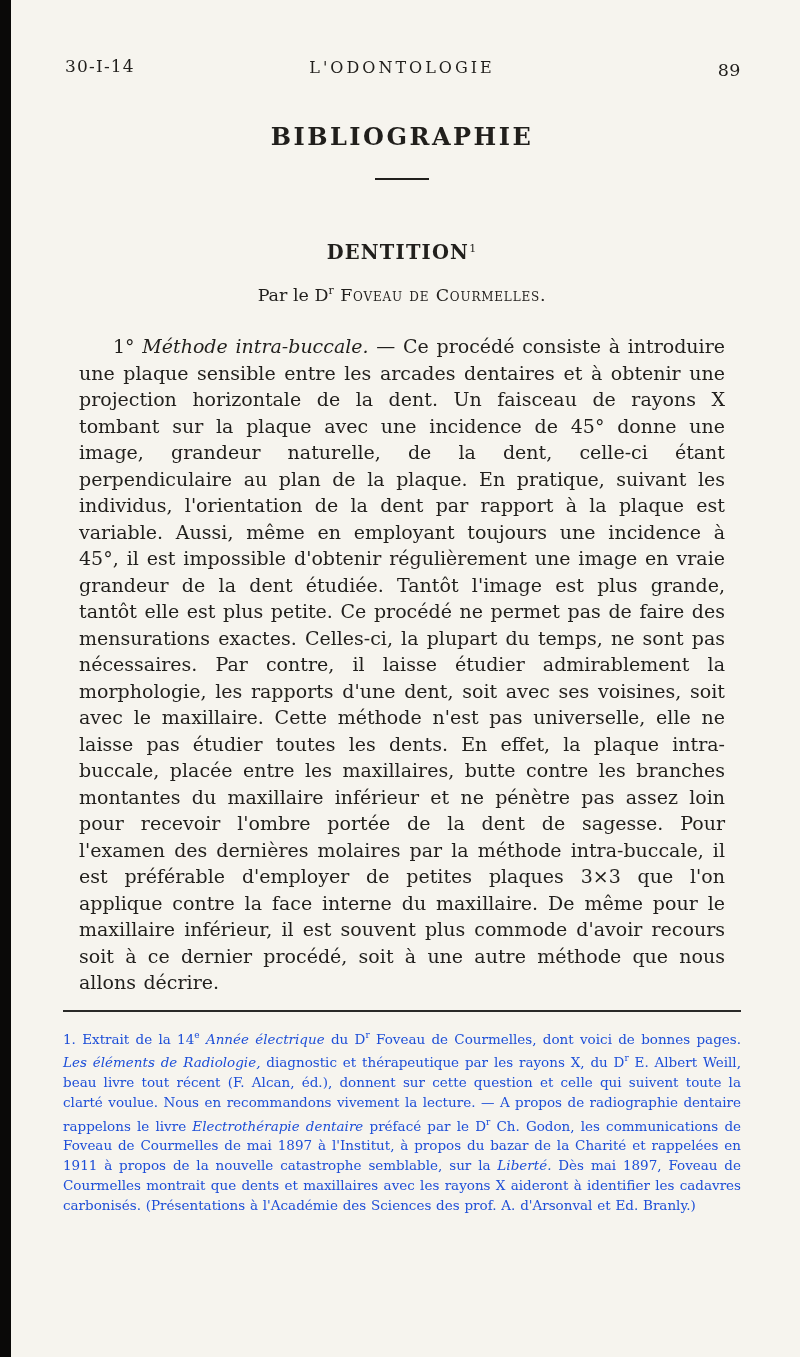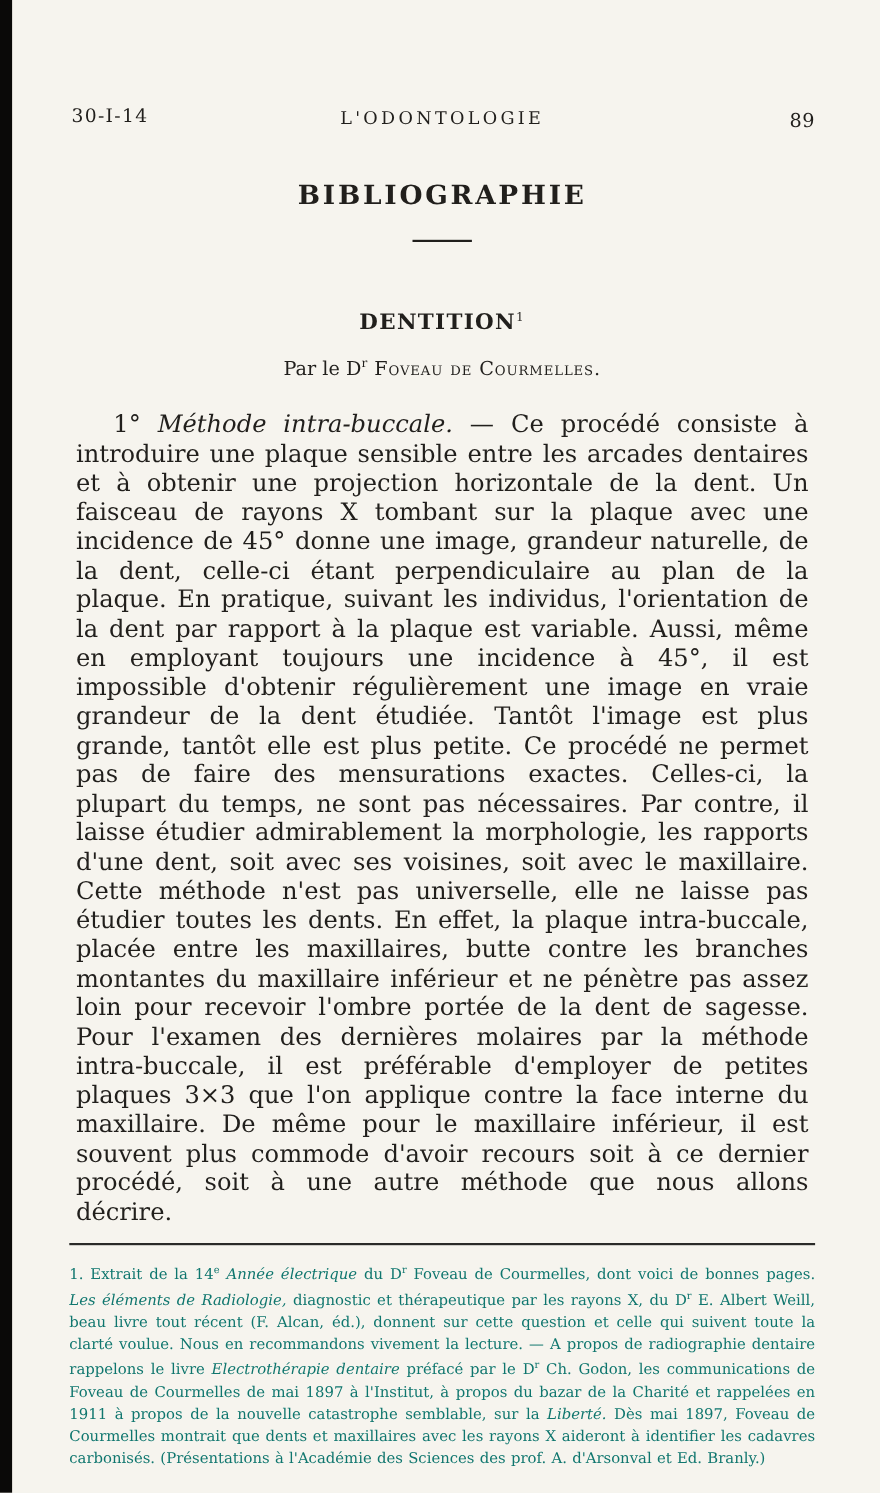--- a/index.html
+++ b/index.html
@@ -12,40 +12,40 @@
   body{
     width:800px;height:1357px;position:relative;overflow:hidden;
     background:var(--paper);
     color:var(--ink);
     font-family:"DejaVu Serif", serif;
   }
   .page{position:absolute;inset:0;}
   .scan-edge{position:absolute;left:0;top:0;width:11px;height:1357px;background:var(--edge);}
   .page-inner{position:absolute;left:63px;top:0;width:678px;}
 
-  .running-head{position:relative;margin-top:96px;height:24px;font-size:17px;}
+  .running-head{position:relative;margin-top:56px;height:24px;font-size:17px;}
   .head-date{position:absolute;left:2px;top:0;letter-spacing:1.2px;}
   .head-journal{position:absolute;left:50%;top:2px;transform:translateX(-50%);letter-spacing:3px;font-size:16px;}
   .head-page{position:absolute;right:0;top:4px;font-size:17.5px;letter-spacing:0.5px;}
 
   .title{margin:42px 0 0;text-align:center;font-size:24px;font-weight:bold;letter-spacing:2.5px;}
   .title-rule{width:54px;border:none;border-top:2.5px solid var(--ink);margin:27px auto 0;}
 
   .article-heading{margin:26px 0 0;text-align:center;font-size:19.5px;font-weight:bold;letter-spacing:1.2px;line-height:1.6;}
   .article-heading sup{font-size:11px;font-weight:normal;}
 
   .byline{margin:16px 0 0;text-align:center;font-size:17.5px;}
   .byline sup{font-size:11px;}
   .smallcaps{font-variant:small-caps;letter-spacing:0.8px;}
 
-  .body-text{margin:28px 6px 0;font-size:22px;line-height:26.5px;text-align:justify;text-indent:34px;word-spacing:1.5px;}
+  .body-text{margin:28px 16px 0;font-size:19px;line-height:26.5px;text-align:justify;text-indent:34px;word-spacing:1.5px;}
   .italic{font-style:italic;}
 
   .footnote-rule{margin:14px 0 0;border:none;border-top:2px solid #2a2a28;width:100%;}
-  .footnote{margin:13px 0 0;font-size:13.5px;line-height:20px;text-align:justify;color:#0f766e;word-spacing:0.5px;}
+  .footnote{margin:13px 0 0;font-size:13.5px;line-height:20px;text-align:justify;color:#1d4ed8;word-spacing:0.5px;}
   .footnote sup{font-size:9px;}
 </style>
 </head>
 <body>
 
 <div class="page">
   <div class="scan-edge"></div>
 
   <div class="page-inner">
 

